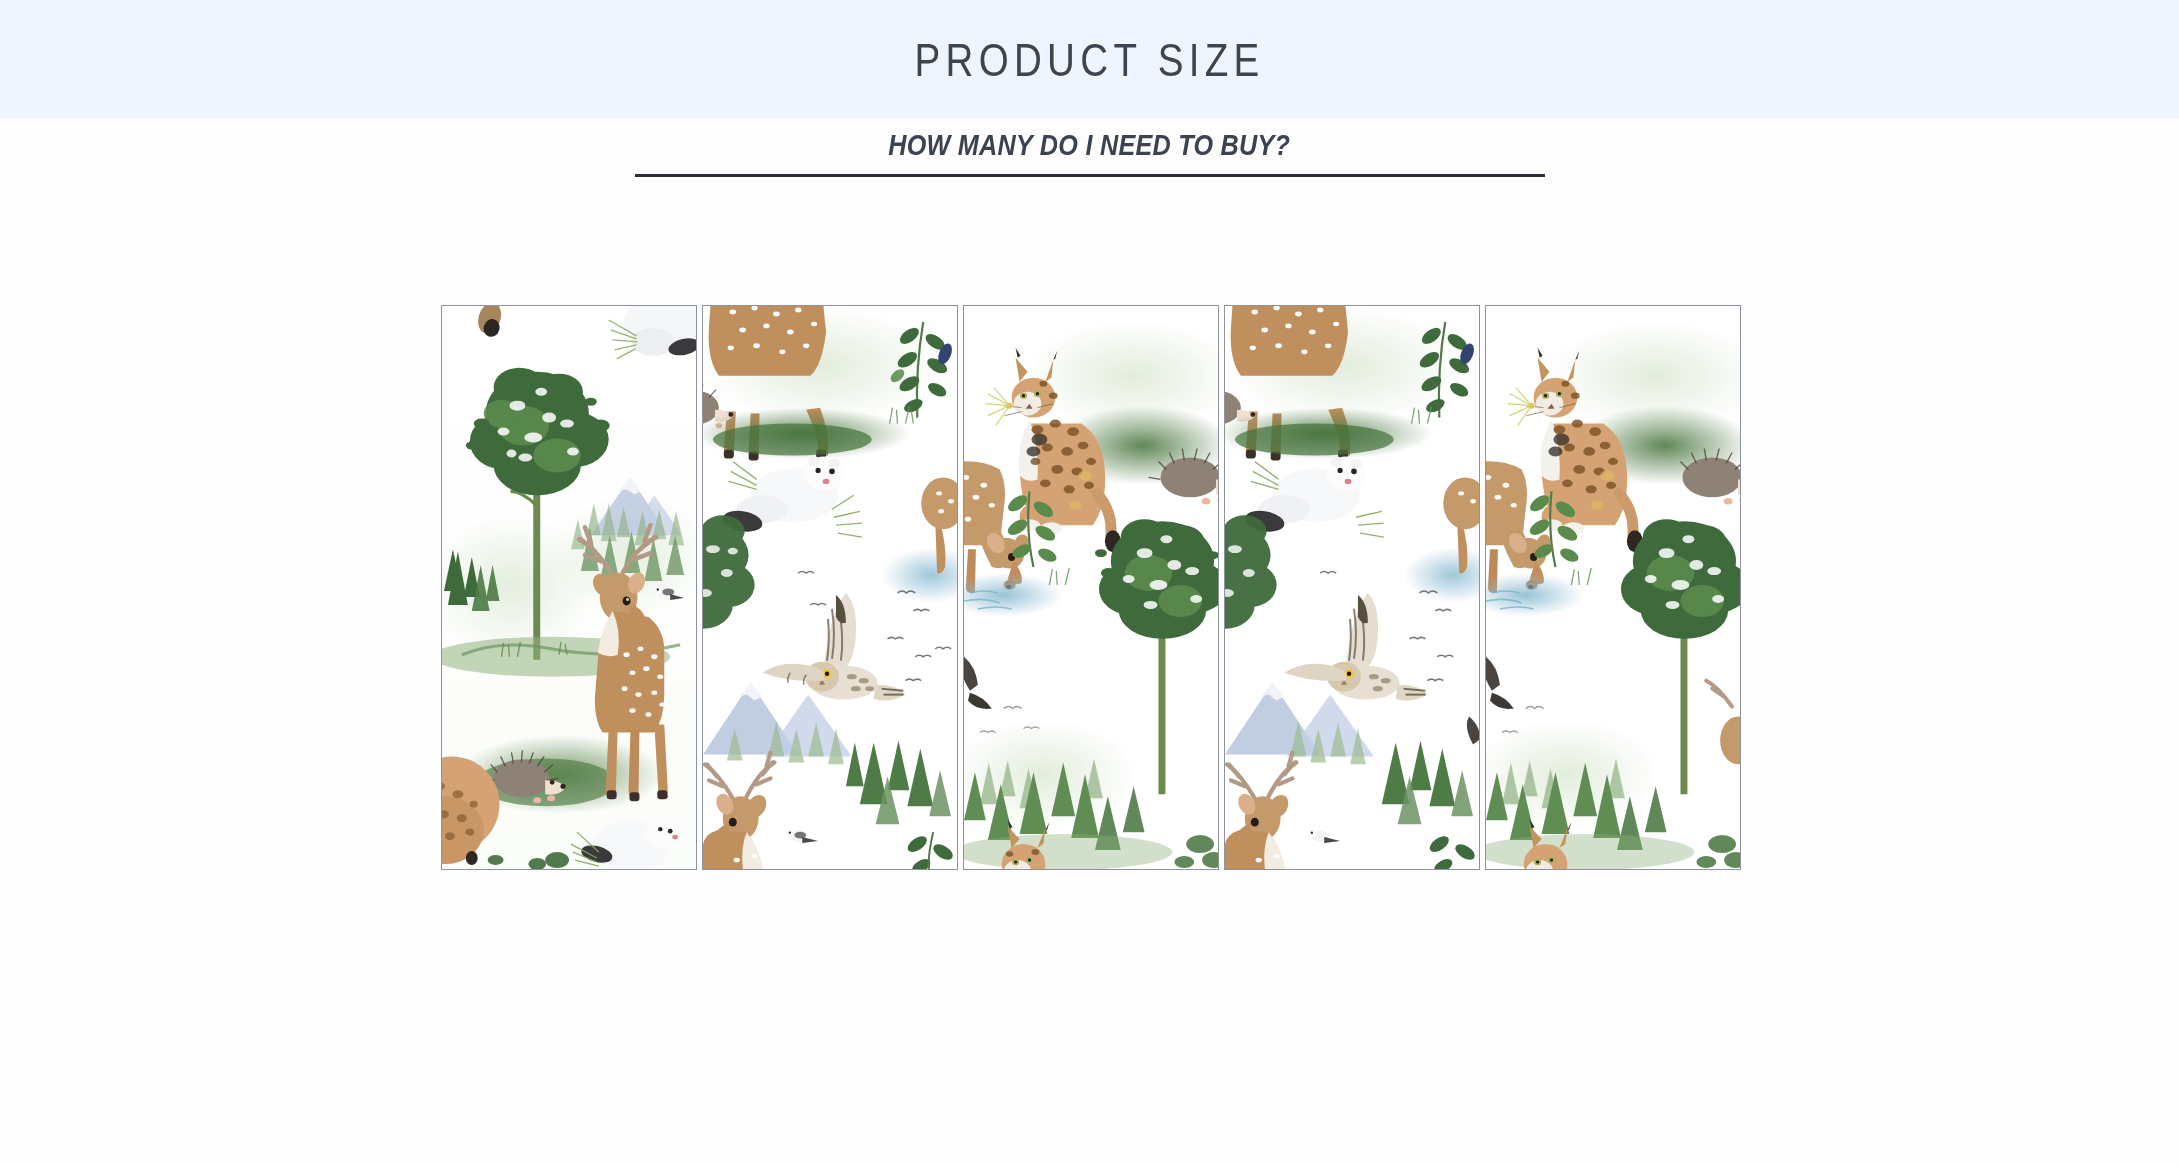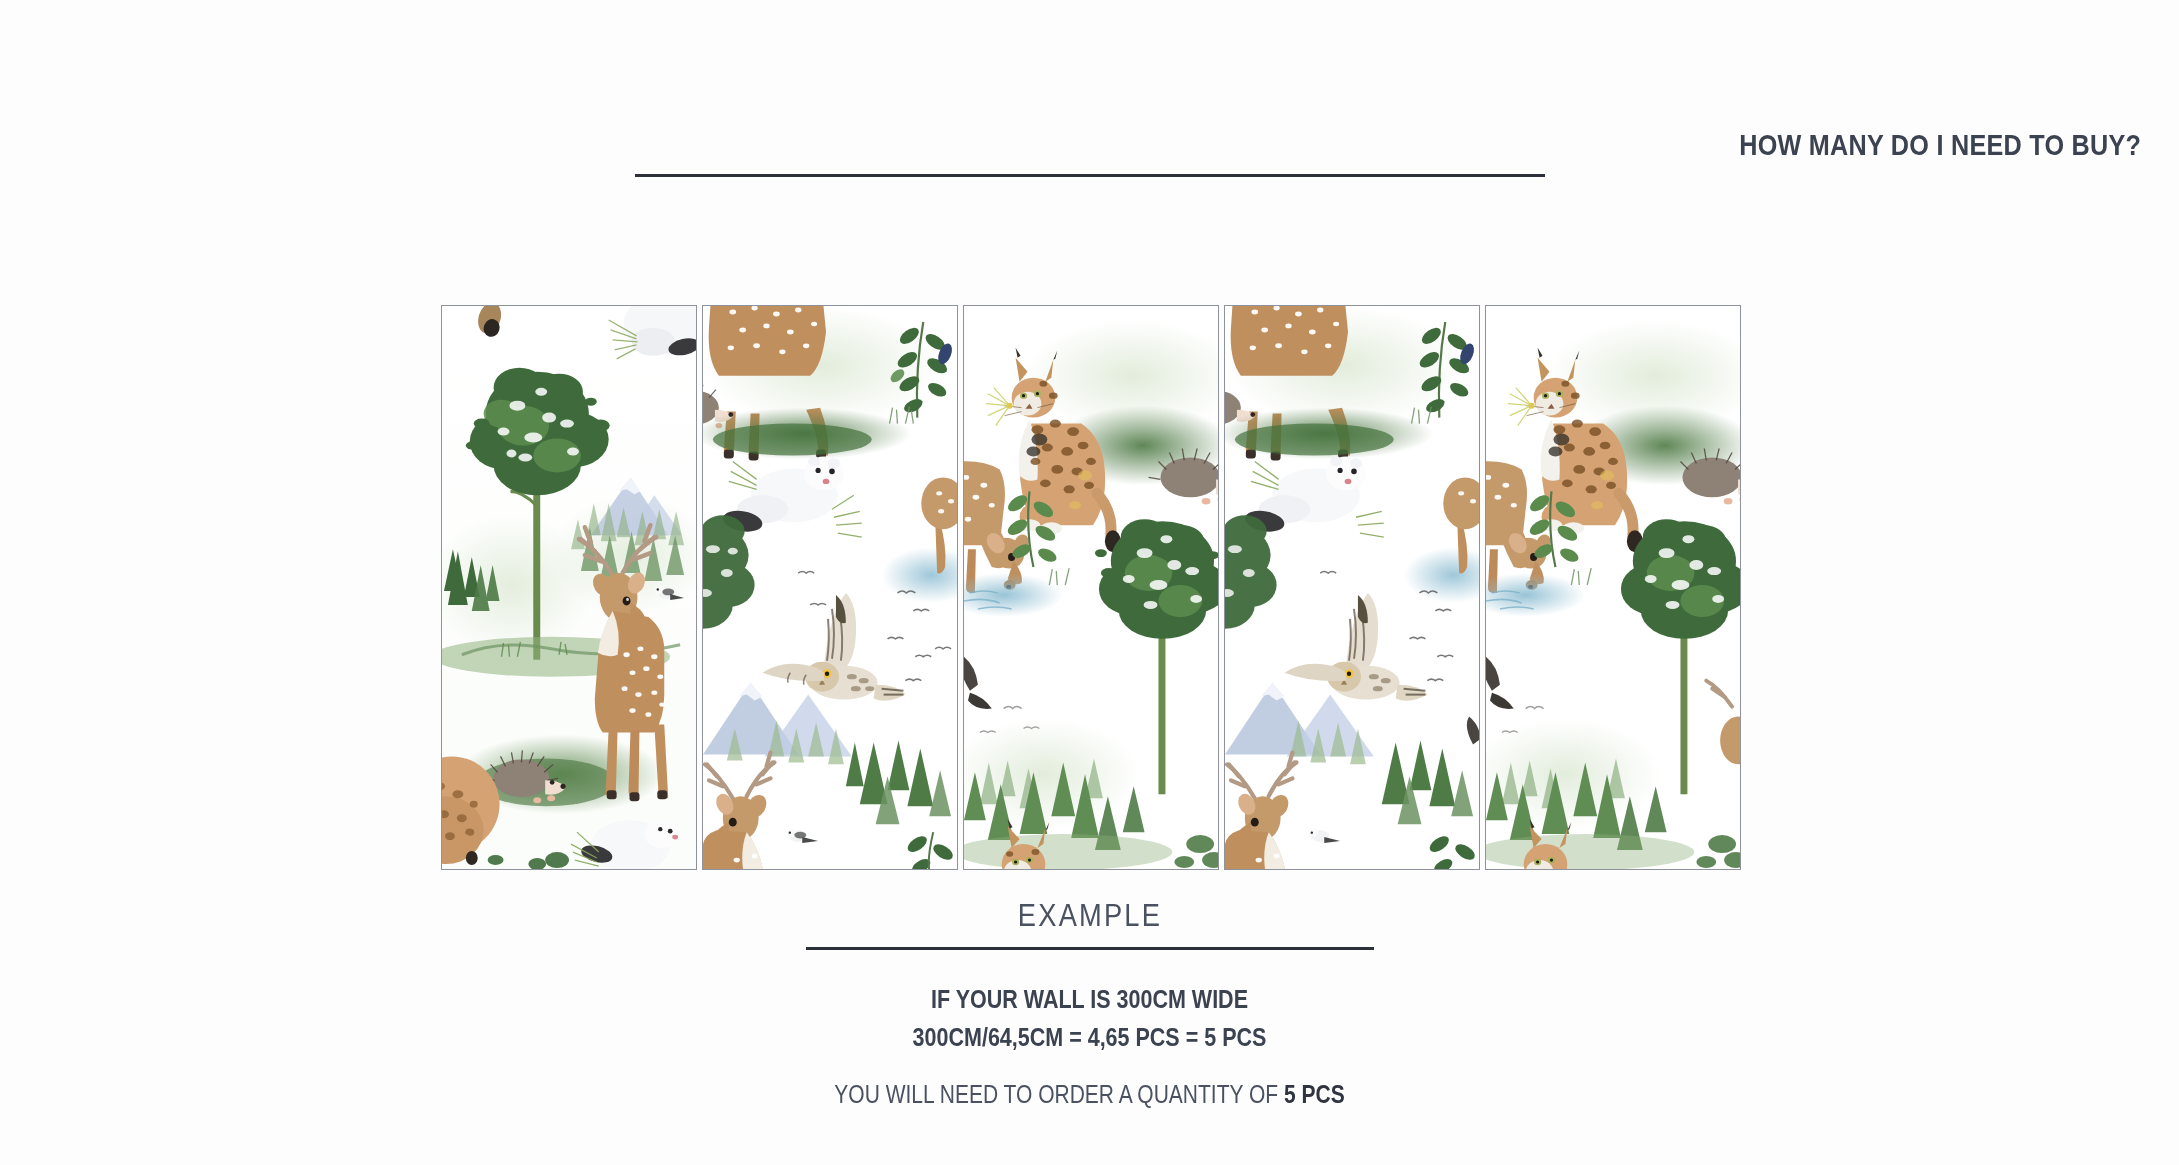--- a/index.html
+++ b/index.html
@@ -27,21 +27,22 @@
     letter-spacing: 6.5px;
     color: #3d4451;
     font-weight: 300;
     transform: scaleX(0.82);
     white-space: nowrap;
   }
 
   
   #instructions {
     position: absolute; left: 0; top: 128px; width: 2179px;
-    text-align: right;
+    text-align: center;
+    font-style: italic;
   }
   #instr-heading {
     font-size: 30px;
     font-weight: 700;
     color: #3b4250;
     letter-spacing: 0.3px;
     transform: scaleX(0.84);
     display: inline-block;
     white-space: nowrap;
   }
@@ -146,20 +147,23 @@
     display: block;
     white-space: nowrap;
   }
   #ex-final b { font-weight: 700; color: #2f3440; }
 </style>
 </head>
 <body>
 
 <div id="page">
 
+  <div id="header-band">
+    <div id="page-title">PRODUCT SIZE</div>
+  </div>
 
   <div id="instructions">
     <div>
       <span id="instr-heading">HOW MANY DO I NEED TO BUY?</span>
     </div>
     <div class="rule" id="rule-top"></div>
   </div>
 
 
   <div id="panels">
@@ -1263,25 +1267,14 @@
         <g fill="#4f7c46" opacity="0.9">
           <ellipse cx="238" cy="540" rx="14" ry="9"></ellipse>
           <ellipse cx="252" cy="556" rx="12" ry="8"></ellipse>
           <ellipse cx="222" cy="558" rx="10" ry="6"></ellipse>
         </g>
       </svg>
     </div>
 
   </div>
 
-  <div id="example">
-    <div>
-      <span id="example-heading">EXAMPLE</span>
-    </div>
-    <div class="rule" id="rule-example"></div>
-    <div id="example-body">
-      <span class="ex-strong">IF YOUR WALL IS 300CM WIDE</span>
-      <span class="ex-strong">300CM/64,5CM = 4,65 PCS = 5 PCS</span>
-      <span id="ex-final"><span>YOU WILL NEED TO ORDER A QUANTITY OF </span><b>5 PCS</b></span>
-    </div>
-  </div>
 
 </div>
 
 </body></html>

